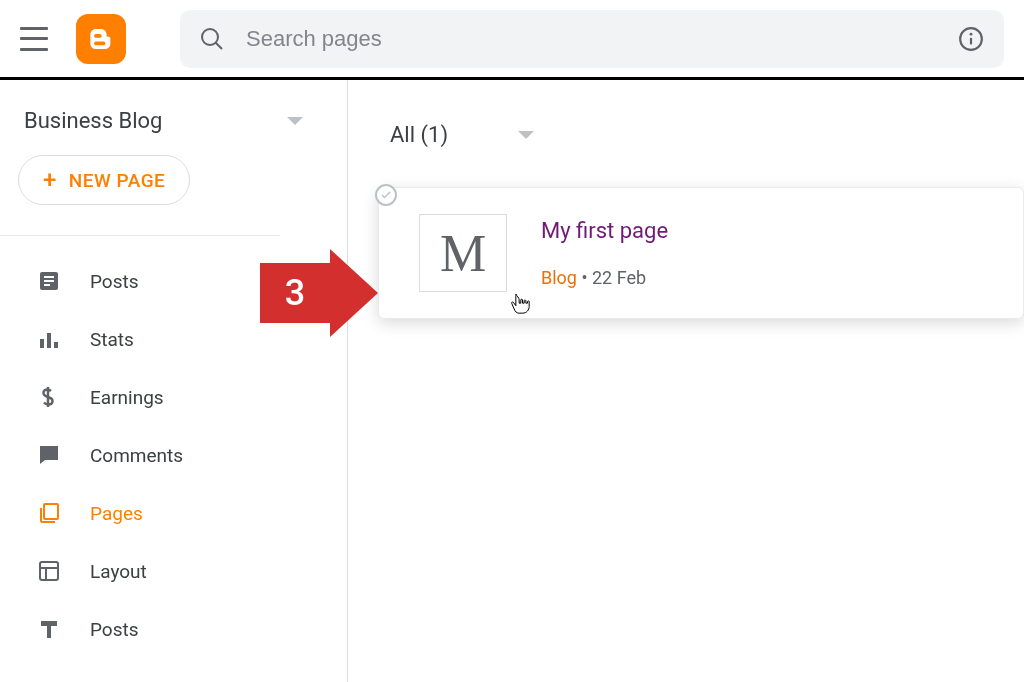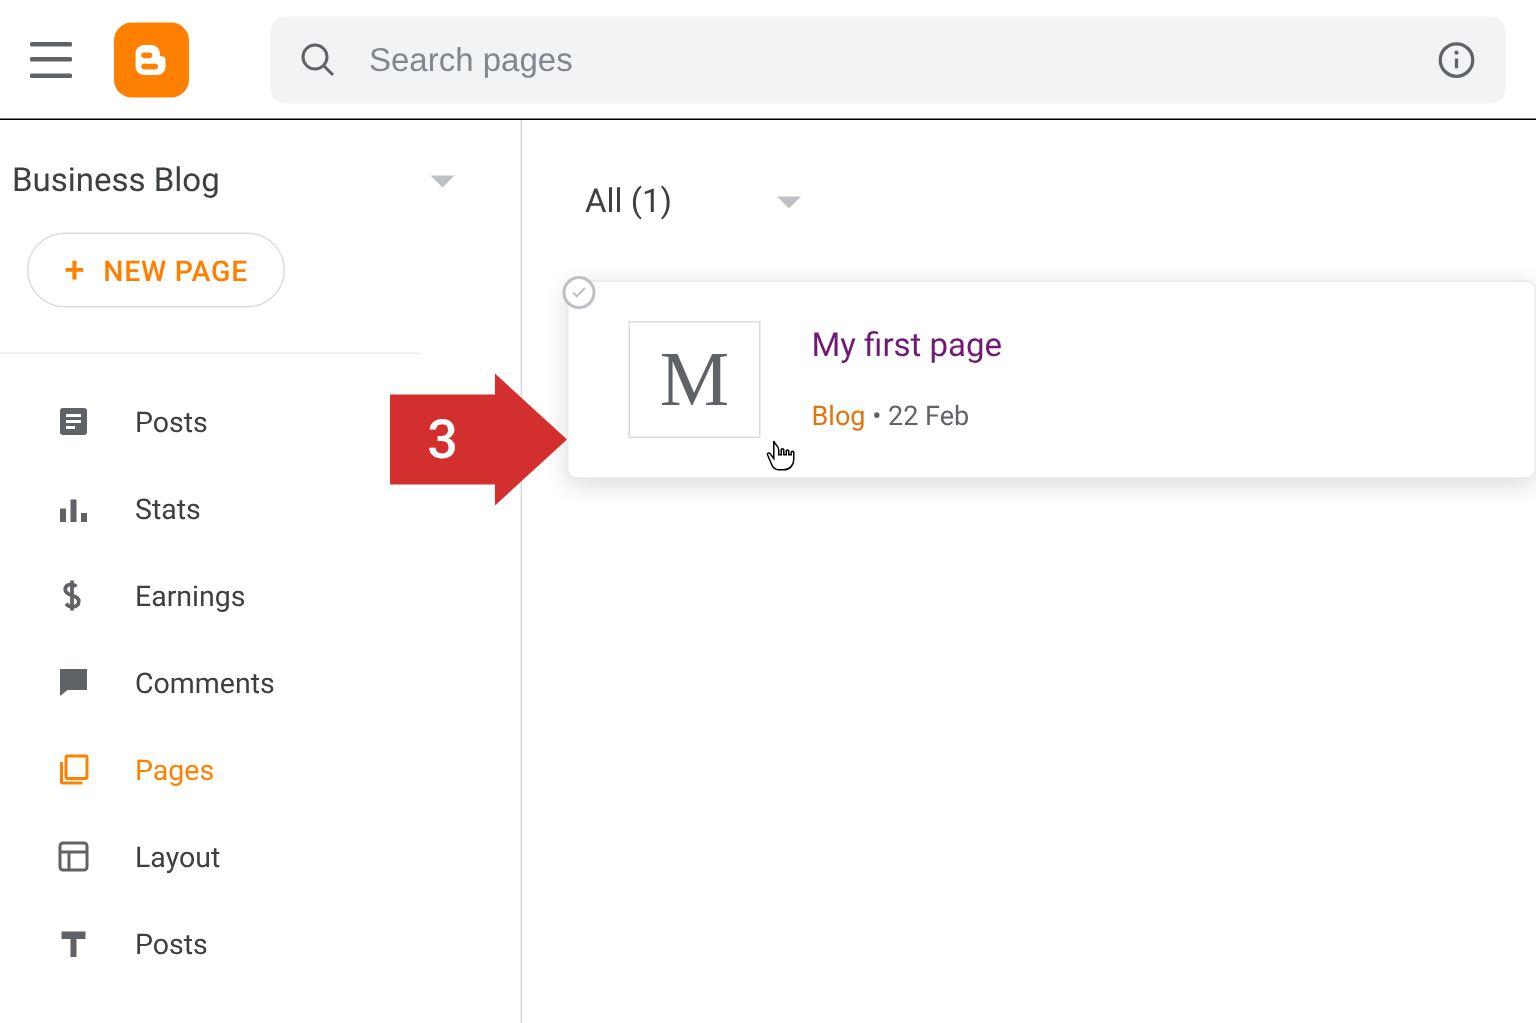--- a/index.html
+++ b/index.html
@@ -12,21 +12,21 @@
     position: relative;
     color: #3c4043;
   }
 
   
   .header {
     height: 80px;
     display: flex;
     align-items: center;
     padding: 0 20px;
-    border-bottom: 1px solid #000000;
+    border-bottom: 3px solid #000000;
     gap: 28px;
   }
   .hamburger { width: 28px; height: 24px; cursor: pointer; display: flex; flex-direction: column; justify-content: space-between; }
   .hamburger span { display: block; height: 3px; background: #5f6368; border-radius: 1px; }
 
   .logo {
     width: 50px; height: 50px;
     background: #ff8000;
     border-radius: 12px;
     display: flex; align-items: center; justify-content: center;
@@ -70,21 +70,21 @@
   .main {
     flex: 1;
     position: relative;
   }
 
   
   .blog-row {
     display: flex;
     align-items: center;
     justify-content: space-between;
-    padding: 28px 20px 22px 8px;
+    padding: 28px 20px 22px 24px;
   }
   .blog-title { font-size: 22px; color: #3c4043; }
   .tri-down {
     width: 0; height: 0;
     border-left: 8px solid transparent;
     border-right: 8px solid transparent;
     border-top: 8px solid #bdc1c6;
     margin-right: 24px;
   }
 

